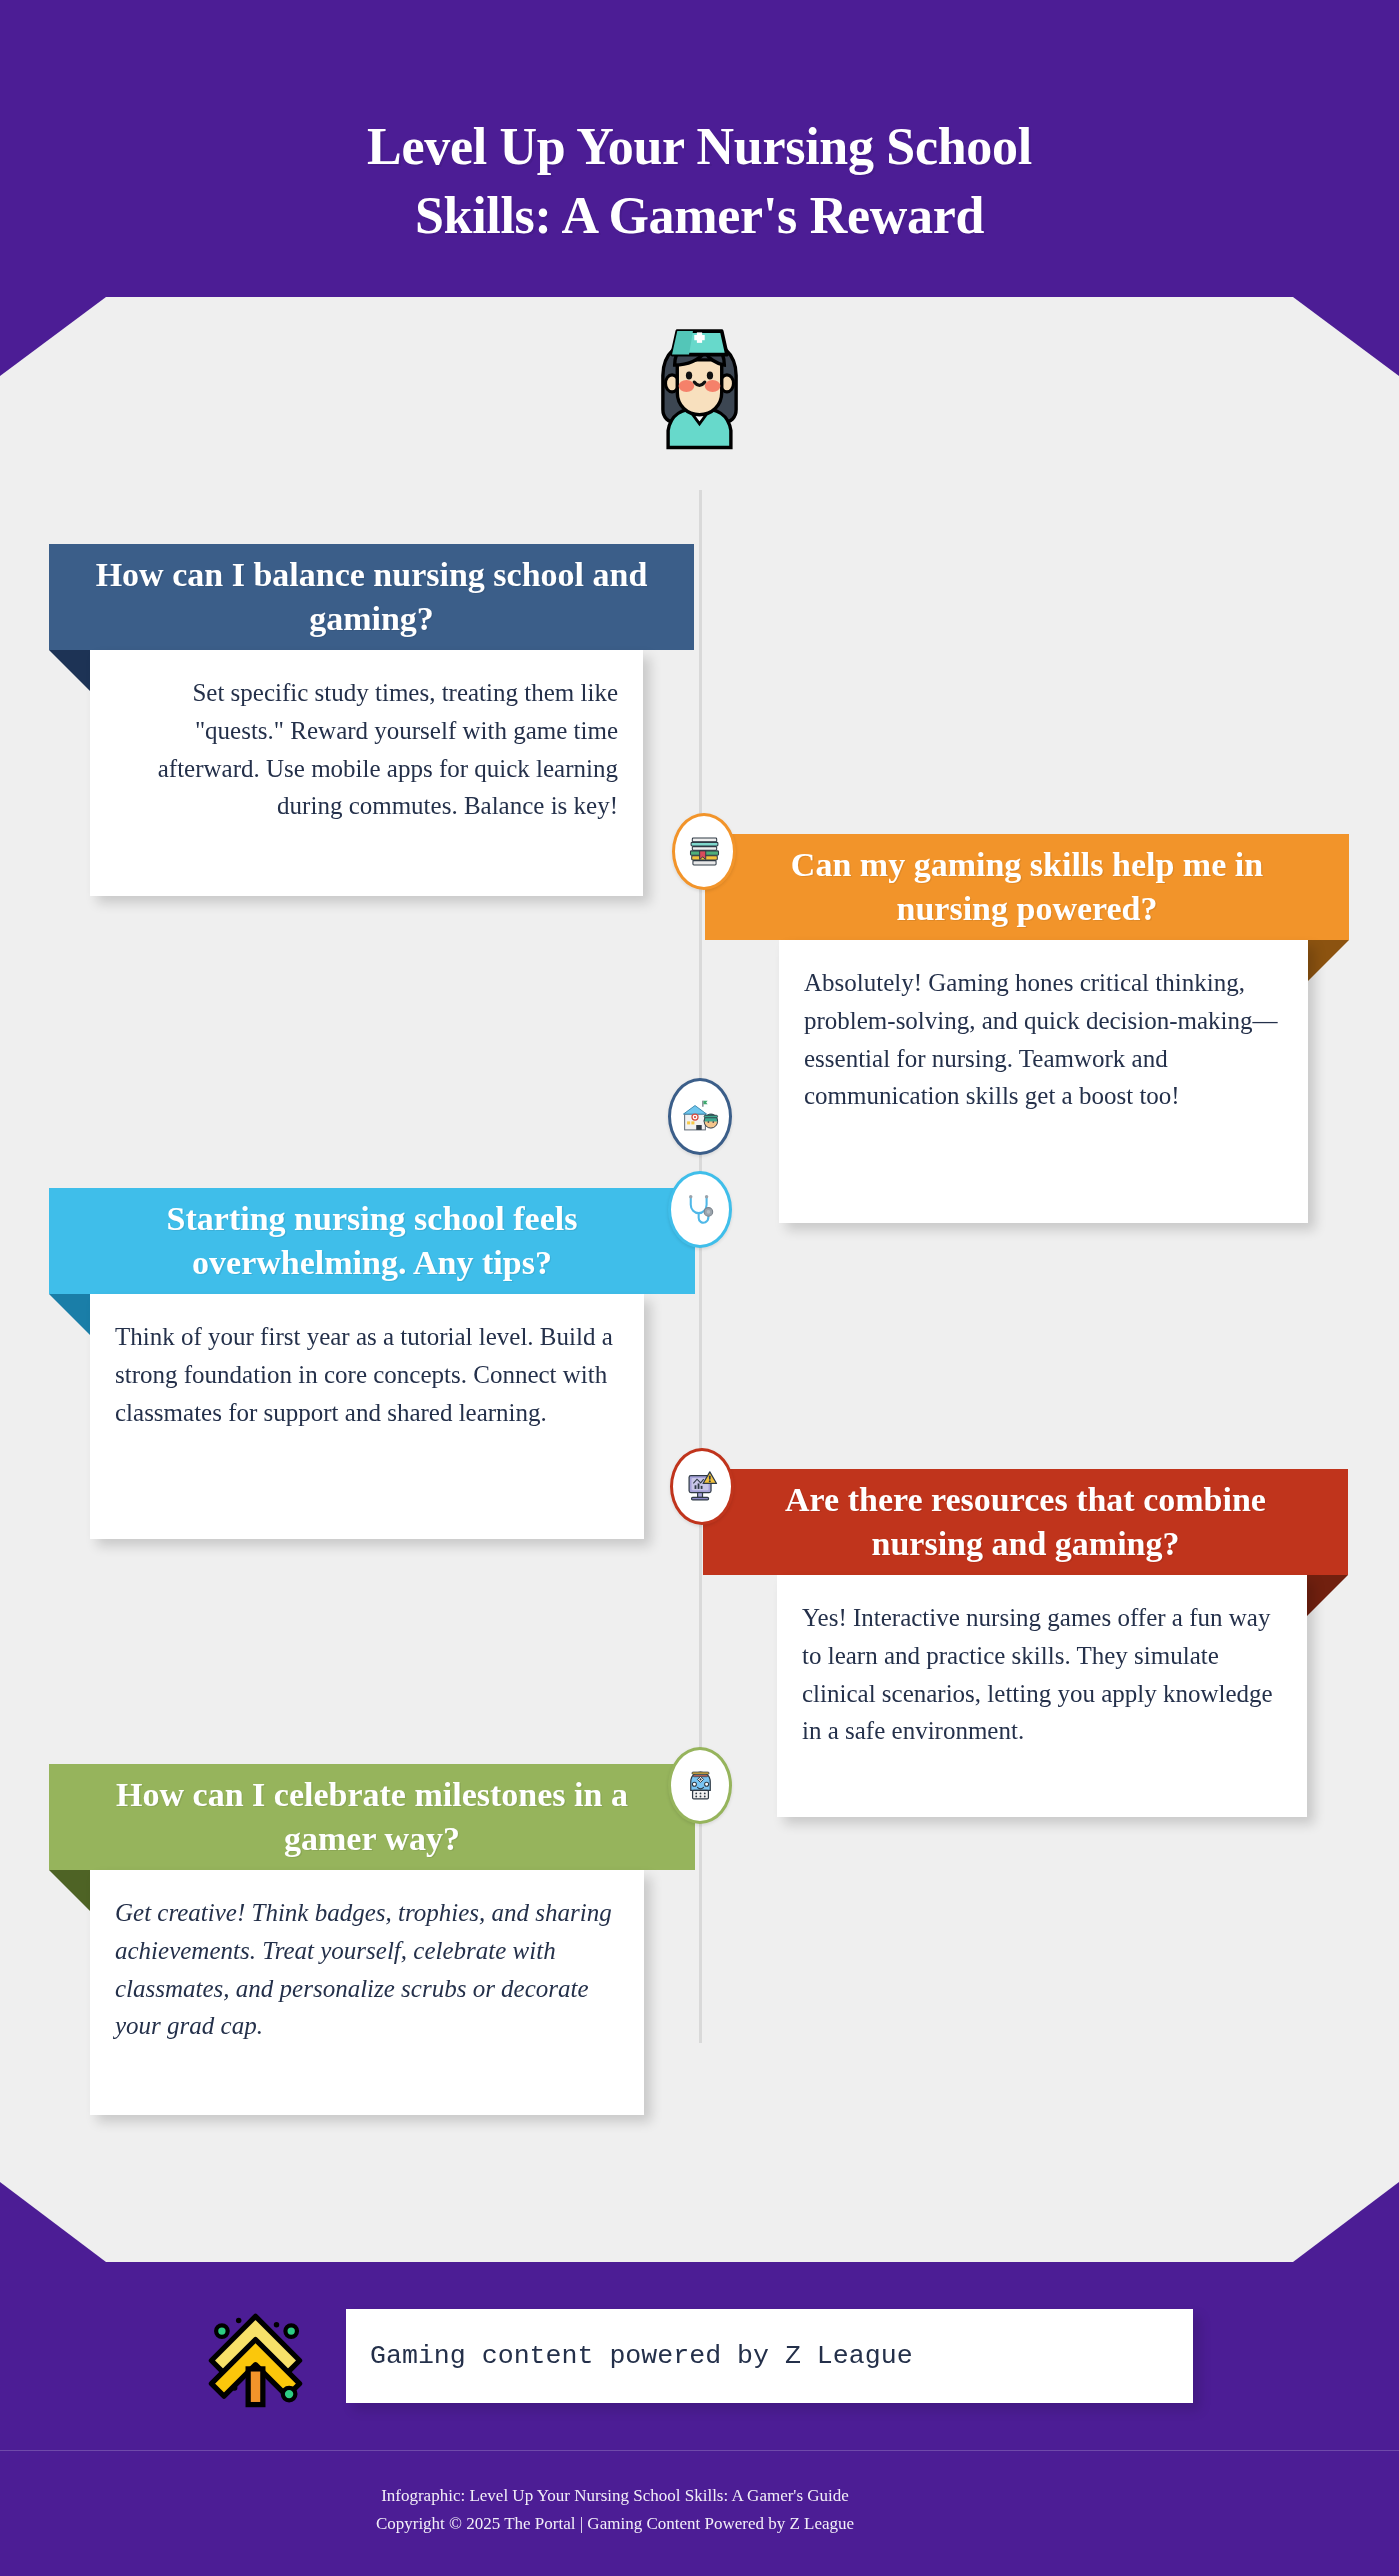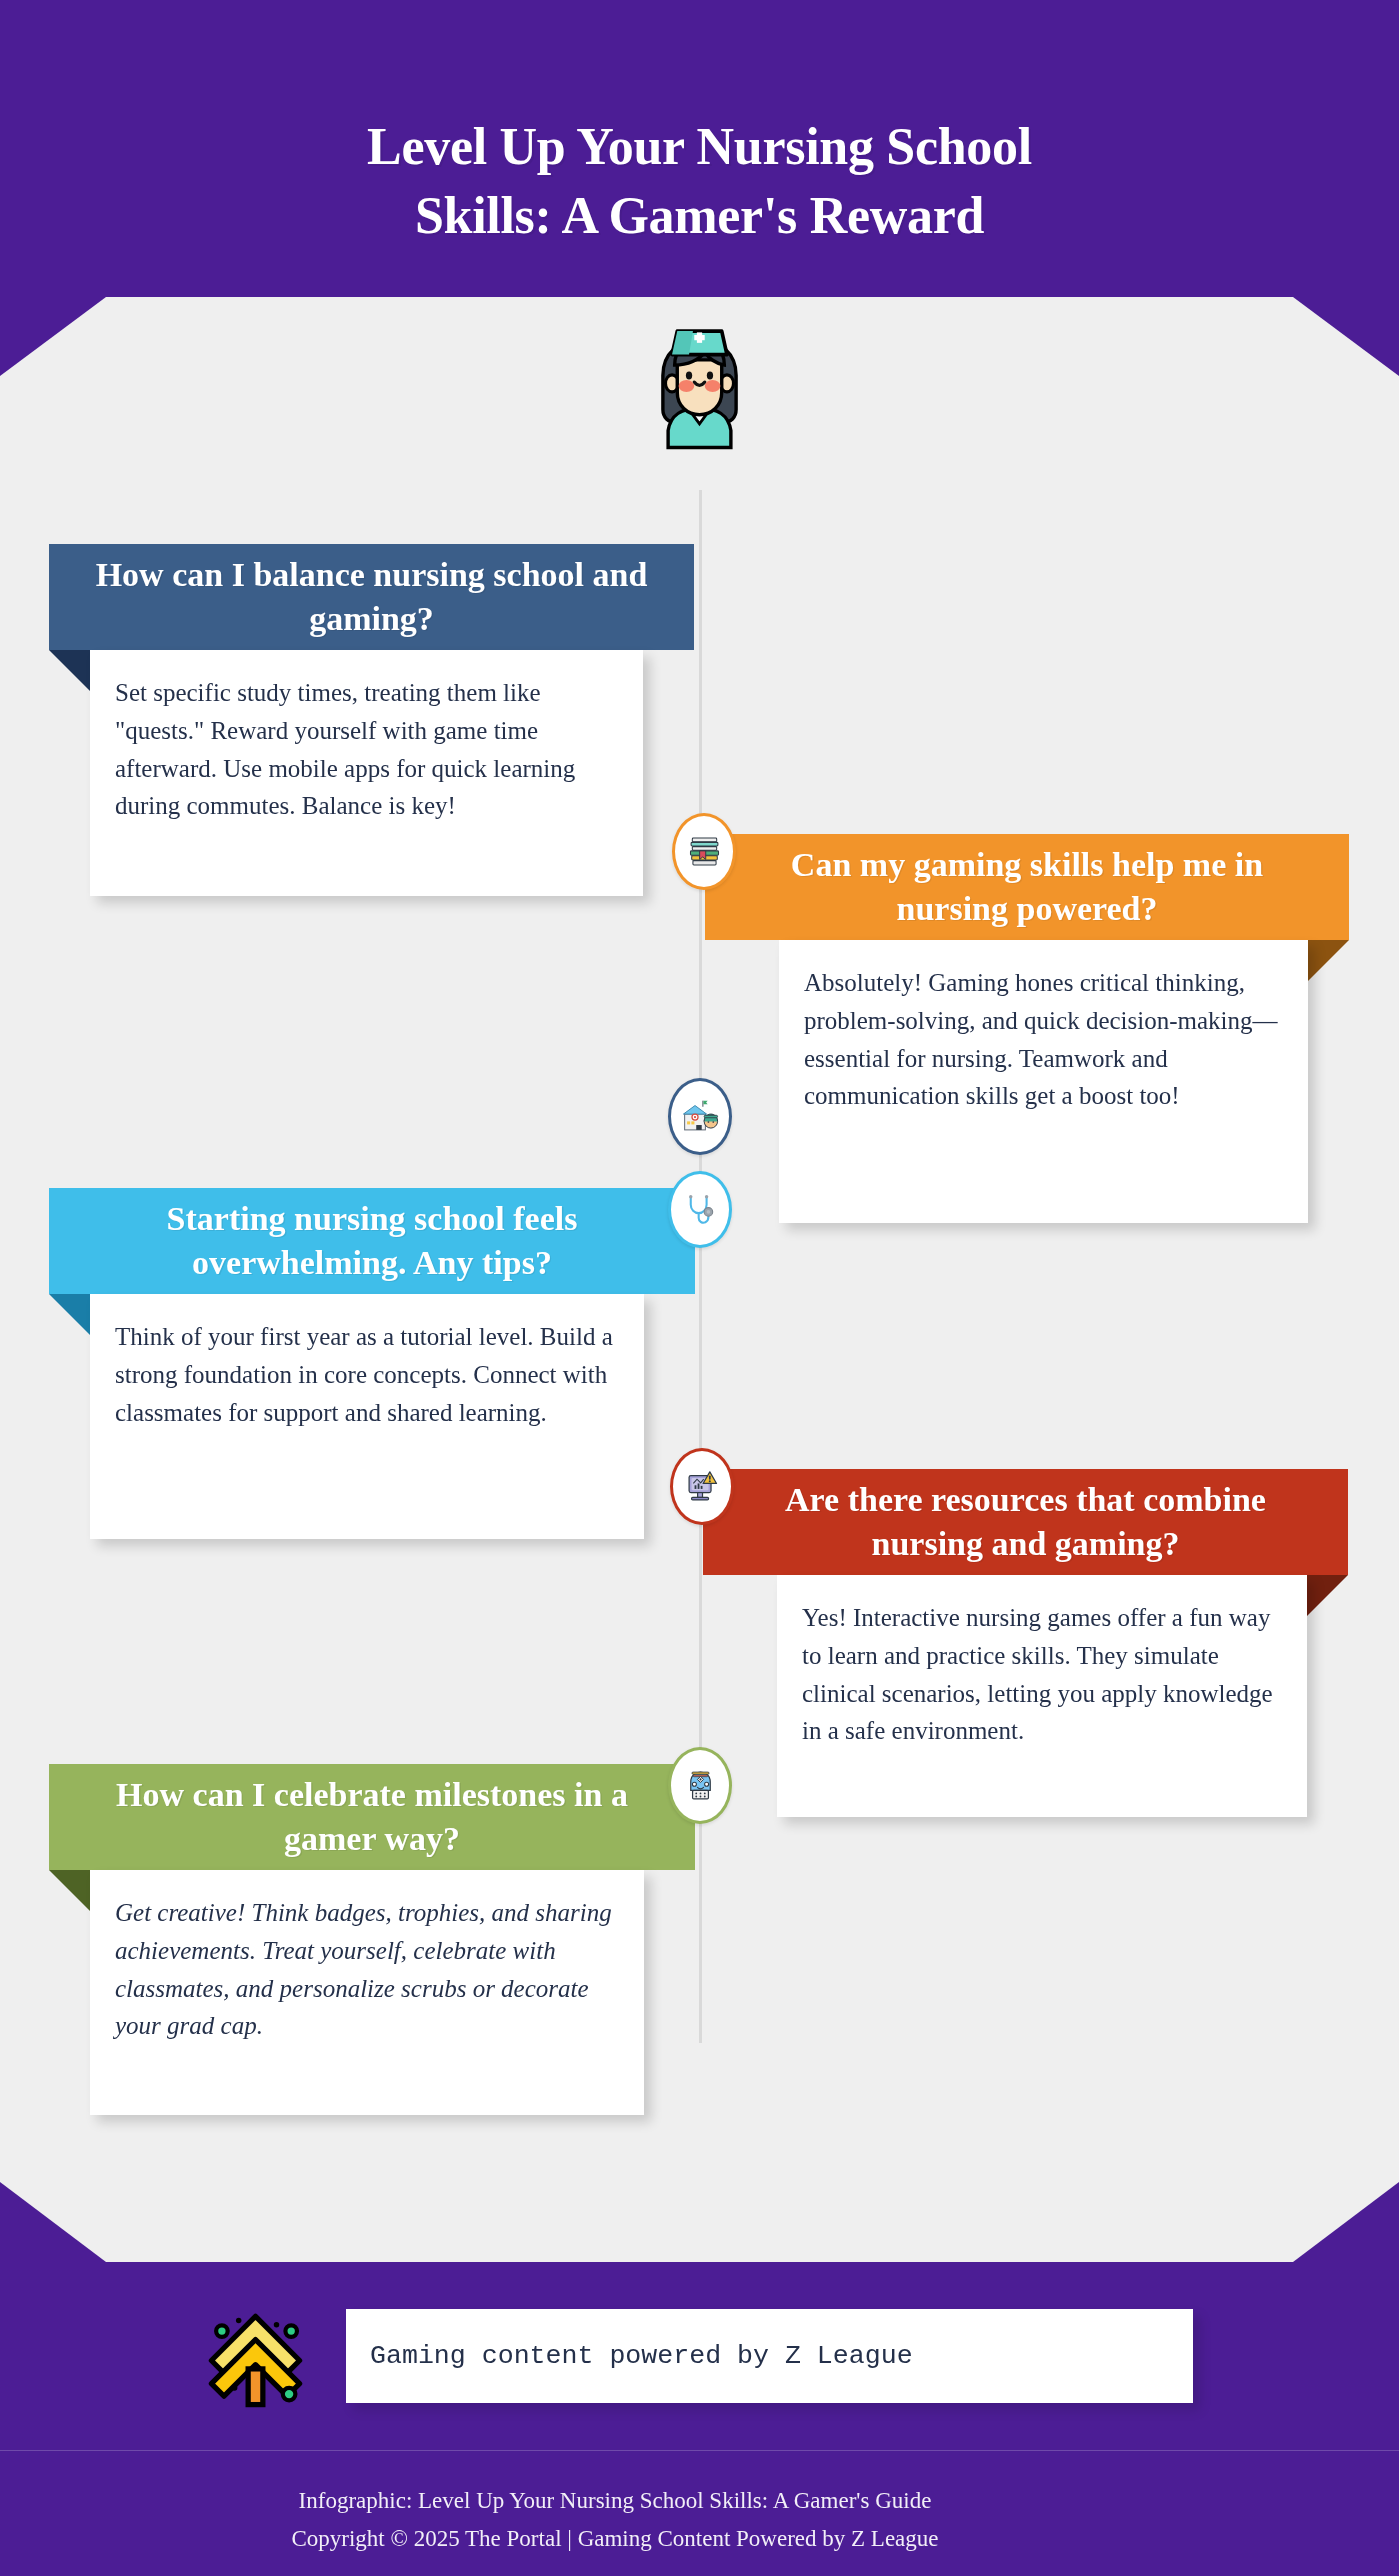--- a/index.html
+++ b/index.html
@@ -79,21 +79,21 @@
     display: flex; align-items: center; justify-content: center;
     z-index: 6;
     box-shadow: 0 1.4px 3.5px rgba(0,0,0,0.10);
   }
   .badge svg { width: 39px; height: 39px; }
 
   
   #card1 { left: 49px; top: 544px; width: 645px; }
   #card1 .ribbon { background: #3B5E89; }
   #card1 .fold { left: 0; top: 106px; border-top: 43px solid #1D3355; border-left: 43px solid transparent; }
-  #card1 .body { margin-left: 41px; width: 553px; min-height: 246px; }
+  #card1 .body { margin-left: 41px; width: 553px; min-height: 246px; text-align: right; }
   #card1 .badge { left: 619px; top: 534px; border: 3.5px solid #3B5E89; }
 
   
   #card2 { left: 705px; top: 834px; width: 644px; }
   #card2 .ribbon { background: #F2942A; }
   #card2 .fold { right: 0; top: 106px; border-top: 43px solid #8C5310; border-right: 43px solid transparent; }
   #card2 .body { margin-right: 41px; margin-left: 74px; width: 529px; min-height: 283px; }
   #card2 .badge { left: -33px; top: -21px; border: 3.5px solid #F2942A; }
 
   
@@ -131,21 +131,21 @@
     font-family: Liberation Mono, monospace;
     font-size: 26.6px; color: #24304A; padding-left: 24px;
   }
 
   
   .legal-divider { position: absolute; left: 0; top: 2450px; width: 1399px; height: 1.4px; background: rgba(255,255,255,0.20); }
   .legal {
     position: absolute; left: 0; top: 2482px; width: 1230px;
     text-align: center; color: rgba(255,255,255,0.93);
     font-family: "Liberation Serif", serif;
-    font-size: 23px; line-height: 1.65;
+    font-size: 17px; line-height: 1.65;
   }
 </style>
 </head>
 <body>
 
 <div id="root">
 
   <div class="header">
     <div class="title">
       <div>Level Up Your Nursing School</div>

